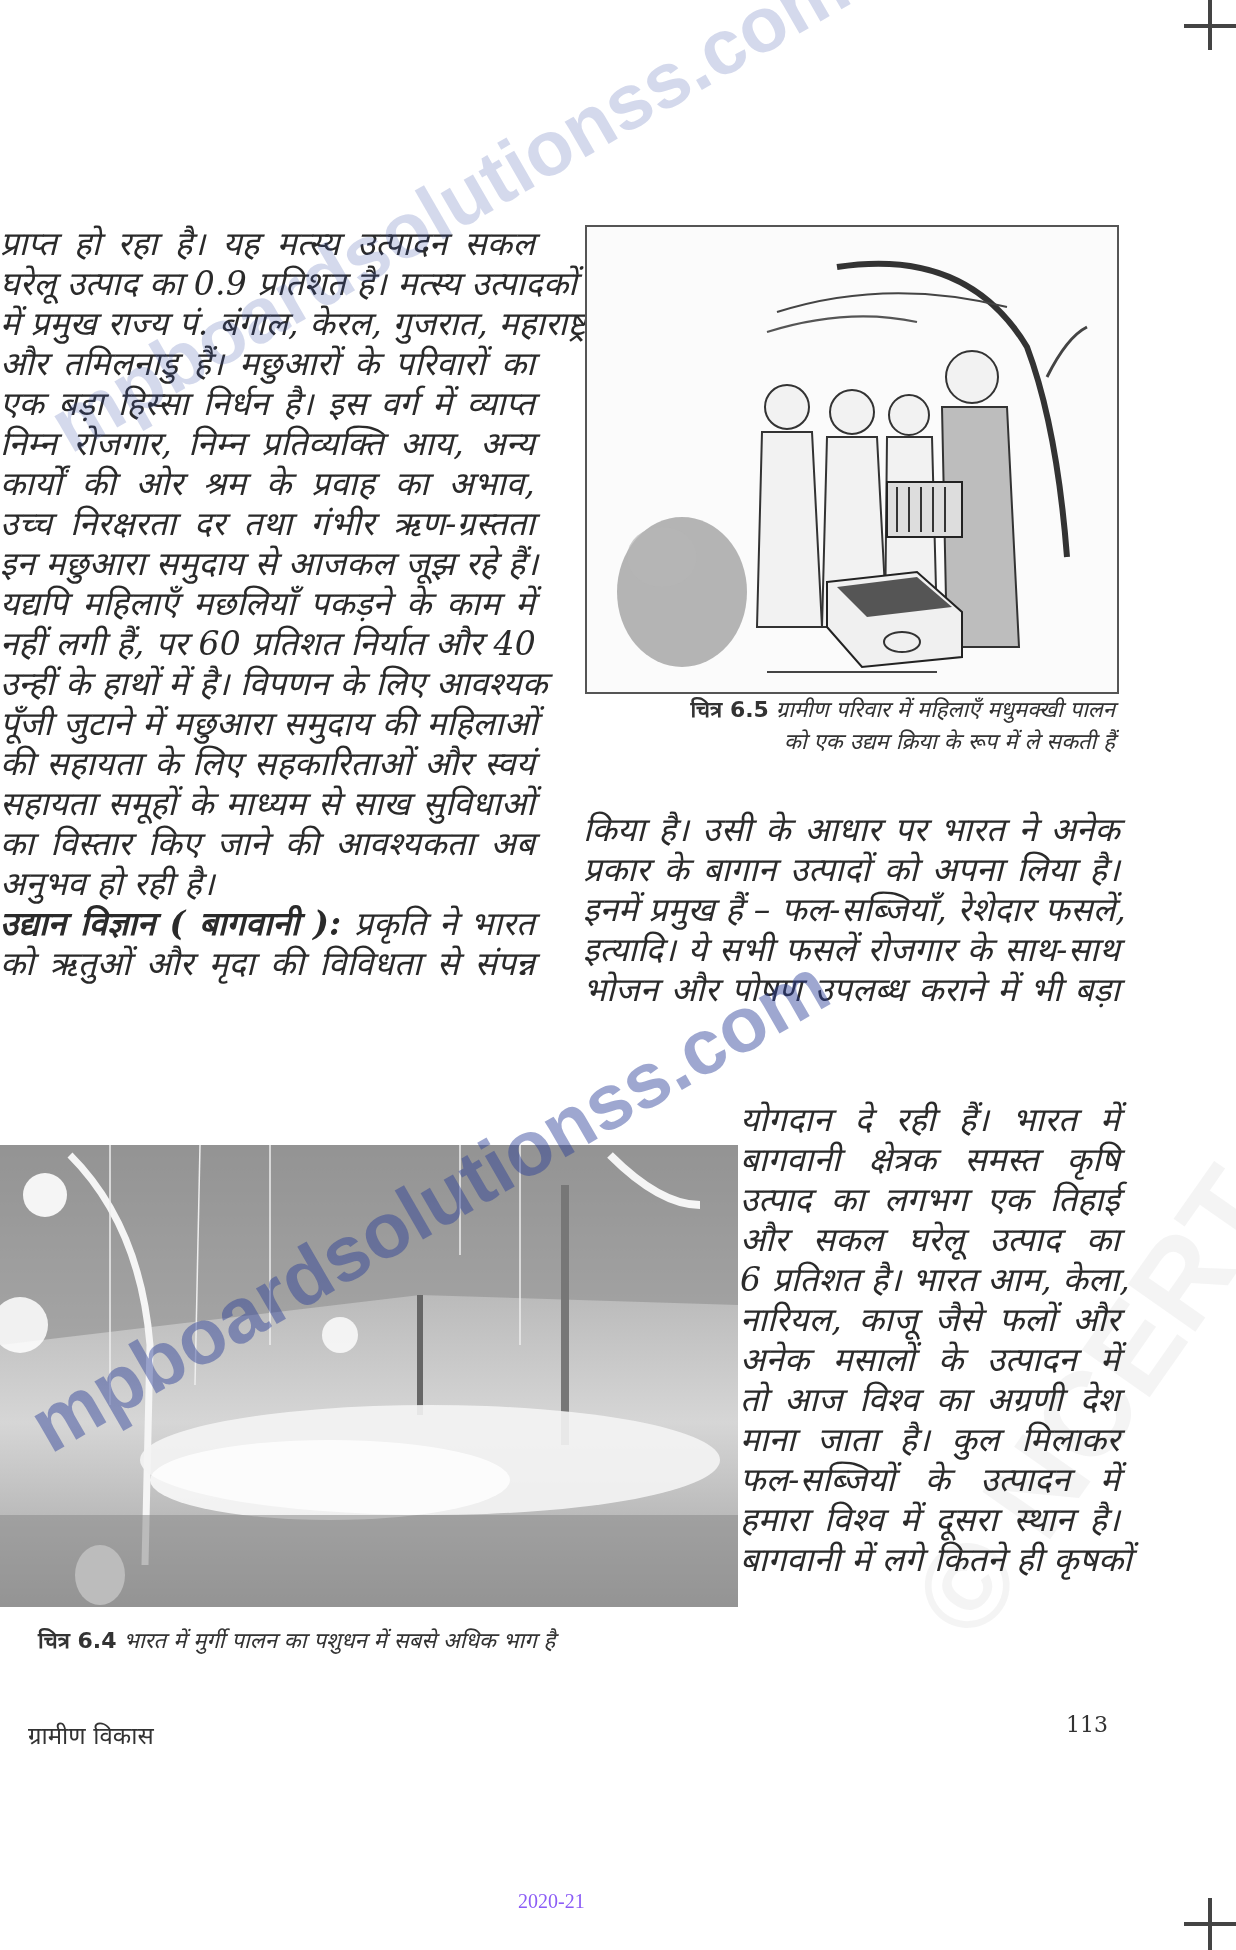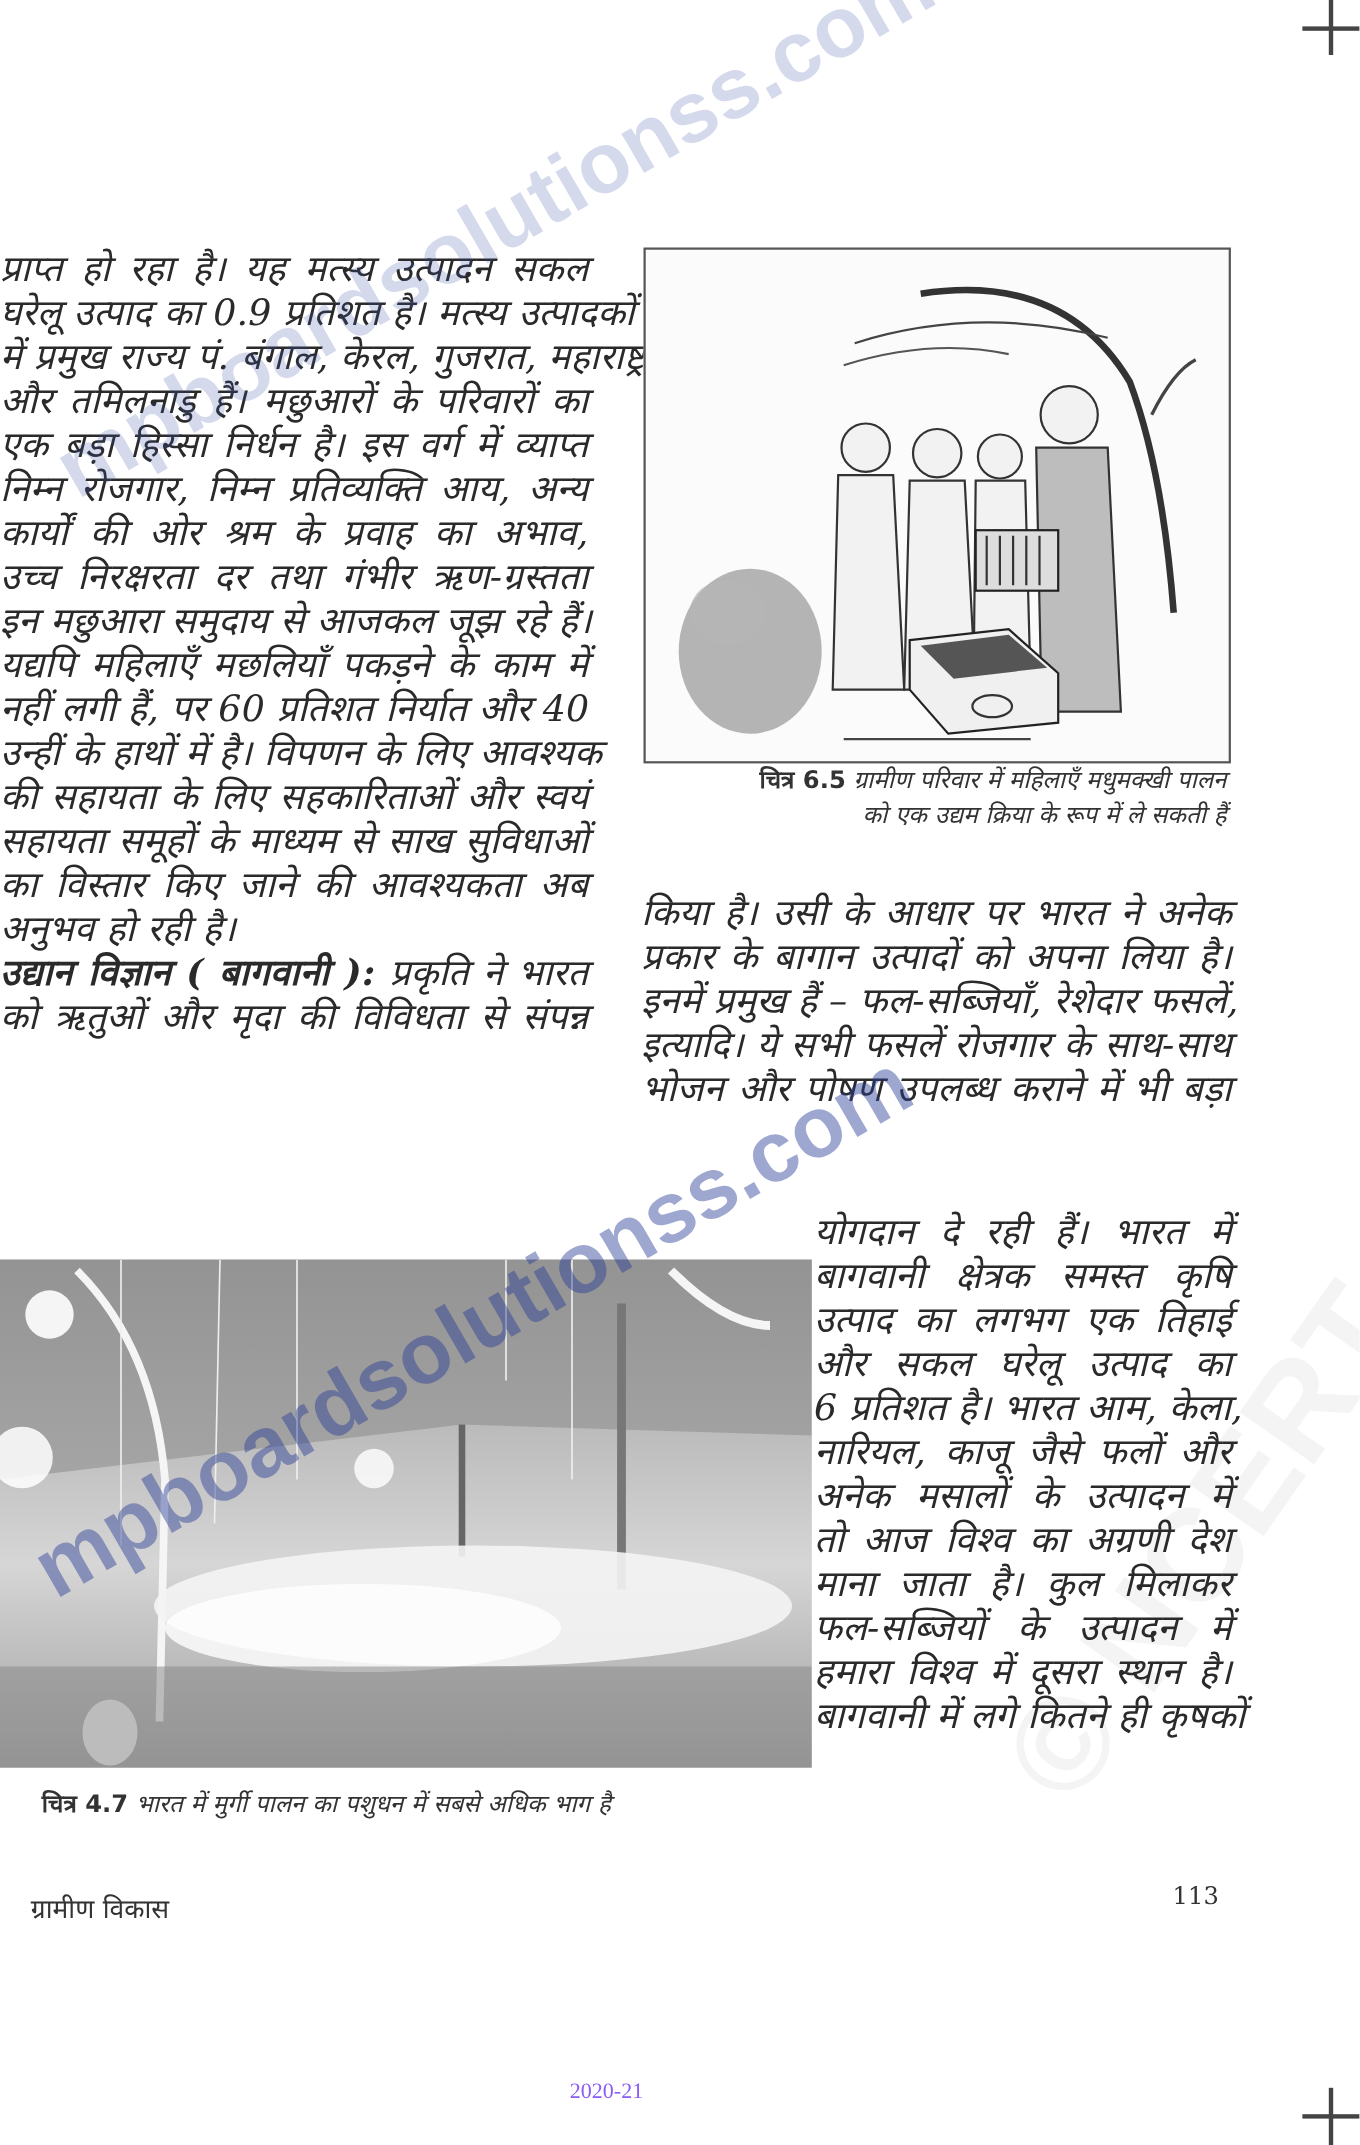--- a/index.html
+++ b/index.html
@@ -171,20 +171,21 @@
   <span class="line">में प्रमुख राज्य पं. बंगाल, केरल, गुजरात, महाराष्ट्र</span>
   <span class="line">और तमिलनाडु हैं। मछुआरों के परिवारों का</span>
   <span class="line">एक बड़ा हिस्सा निर्धन है। इस वर्ग में व्याप्त</span>
   <span class="line">निम्न रोजगार, निम्न प्रतिव्यक्ति आय, अन्य</span>
   <span class="line">कार्यों की ओर श्रम के प्रवाह का अभाव,</span>
   <span class="line">उच्च निरक्षरता दर तथा गंभीर ऋण-ग्रस्तता</span>
   <span class="line">इन मछुआरा समुदाय से आजकल जूझ रहे हैं।</span>
   <span class="line">यद्यपि महिलाएँ मछलियाँ पकड़ने के काम में</span>
   <span class="line">नहीं लगी हैं, पर 60 प्रतिशत निर्यात और 40</span>
   <span class="line">उन्हीं के हाथों में है। विपणन के लिए आवश्यक</span>
+  <span class="line">पूँजी जुटाने में मछुआरा समुदाय की महिलाओं</span>
   <span class="line">की सहायता के लिए सहकारिताओं और स्वयं</span>
   <span class="line">सहायता समूहों के माध्यम से साख सुविधाओं</span>
   <span class="line">का विस्तार किए जाने की आवश्यकता अब</span>
   <span class="line last">अनुभव हो रही है।</span>
   <span class="line" style="box-sizing:border-box;">
     <span class="heading">उद्यान विज्ञान ( बागवानी ):</span><span> प्रकृति ने भारत</span>
   </span>
   <span class="line">को ऋतुओं और मृदा की विविधता से संपन्न</span>
 </div>
 
@@ -275,21 +276,21 @@
     </g>
 
     <ellipse cx="430" cy="315" rx="290" ry="55" fill="#f4f4f4" opacity="0.9"></ellipse>
     <ellipse cx="330" cy="335" rx="180" ry="40" fill="#ffffff" opacity="0.8"></ellipse>
     <ellipse cx="100" cy="430" rx="25" ry="30" fill="#f8f8f8"></ellipse>
 
     <rect x="0" y="370" width="738" height="92" fill="#8a8a8a" opacity="0.55"></rect>
   </svg>
 </div>
 <div class="caption caption-64">
-  <span class="cap-label">चित्र 4.7</span><span> भारत में मुर्गी पालन का पशुधन में सबसे अधिक भाग है</span>
+  <span class="cap-label">चित्र 6.4</span><span> भारत में मुर्गी पालन का पशुधन में सबसे अधिक भाग है</span>
 </div>
 
 <div class="watermark wm-1">mpboardsolutionss.com</div>
 <div class="watermark wm-2">mpboardsolutionss.com</div>
 
 <div class="footer-left">ग्रामीण विकास</div>
 <div class="footer-right">113</div>
 <div class="footer-year">2020-21</div>
 
 </body></html>

